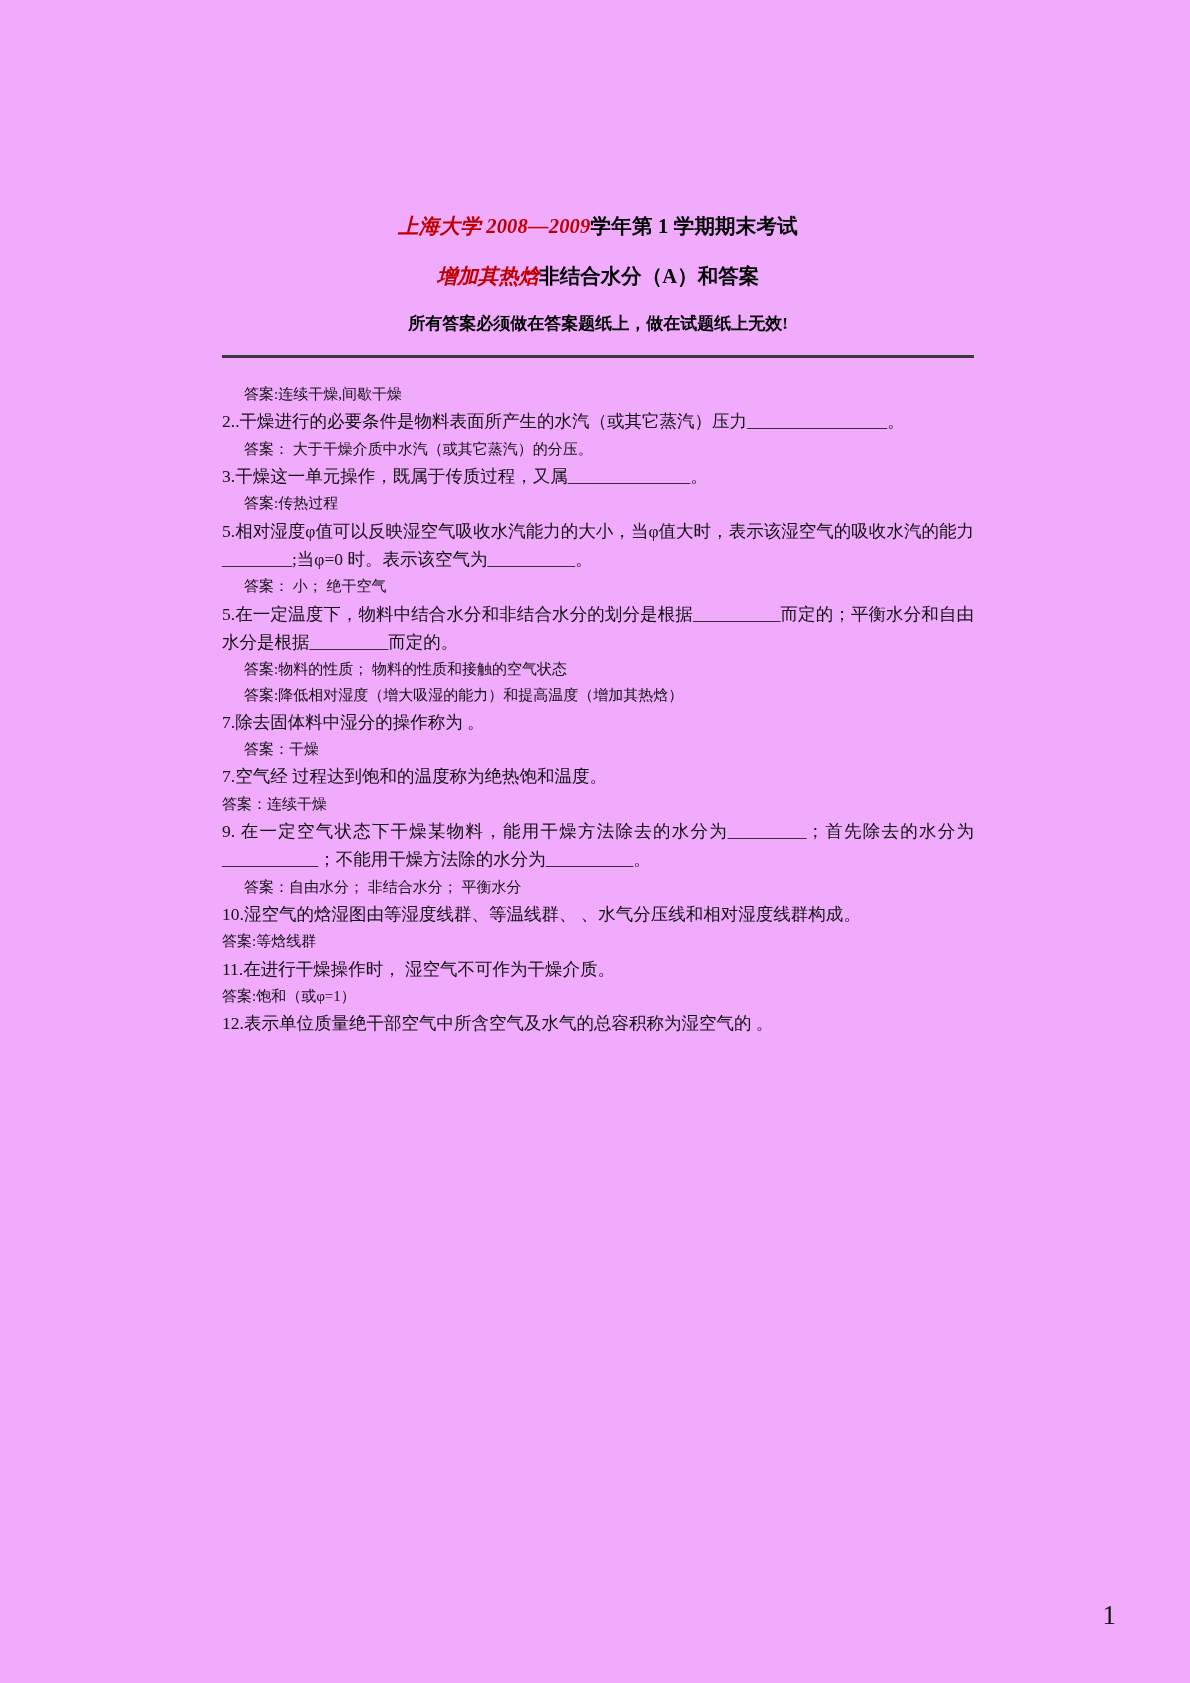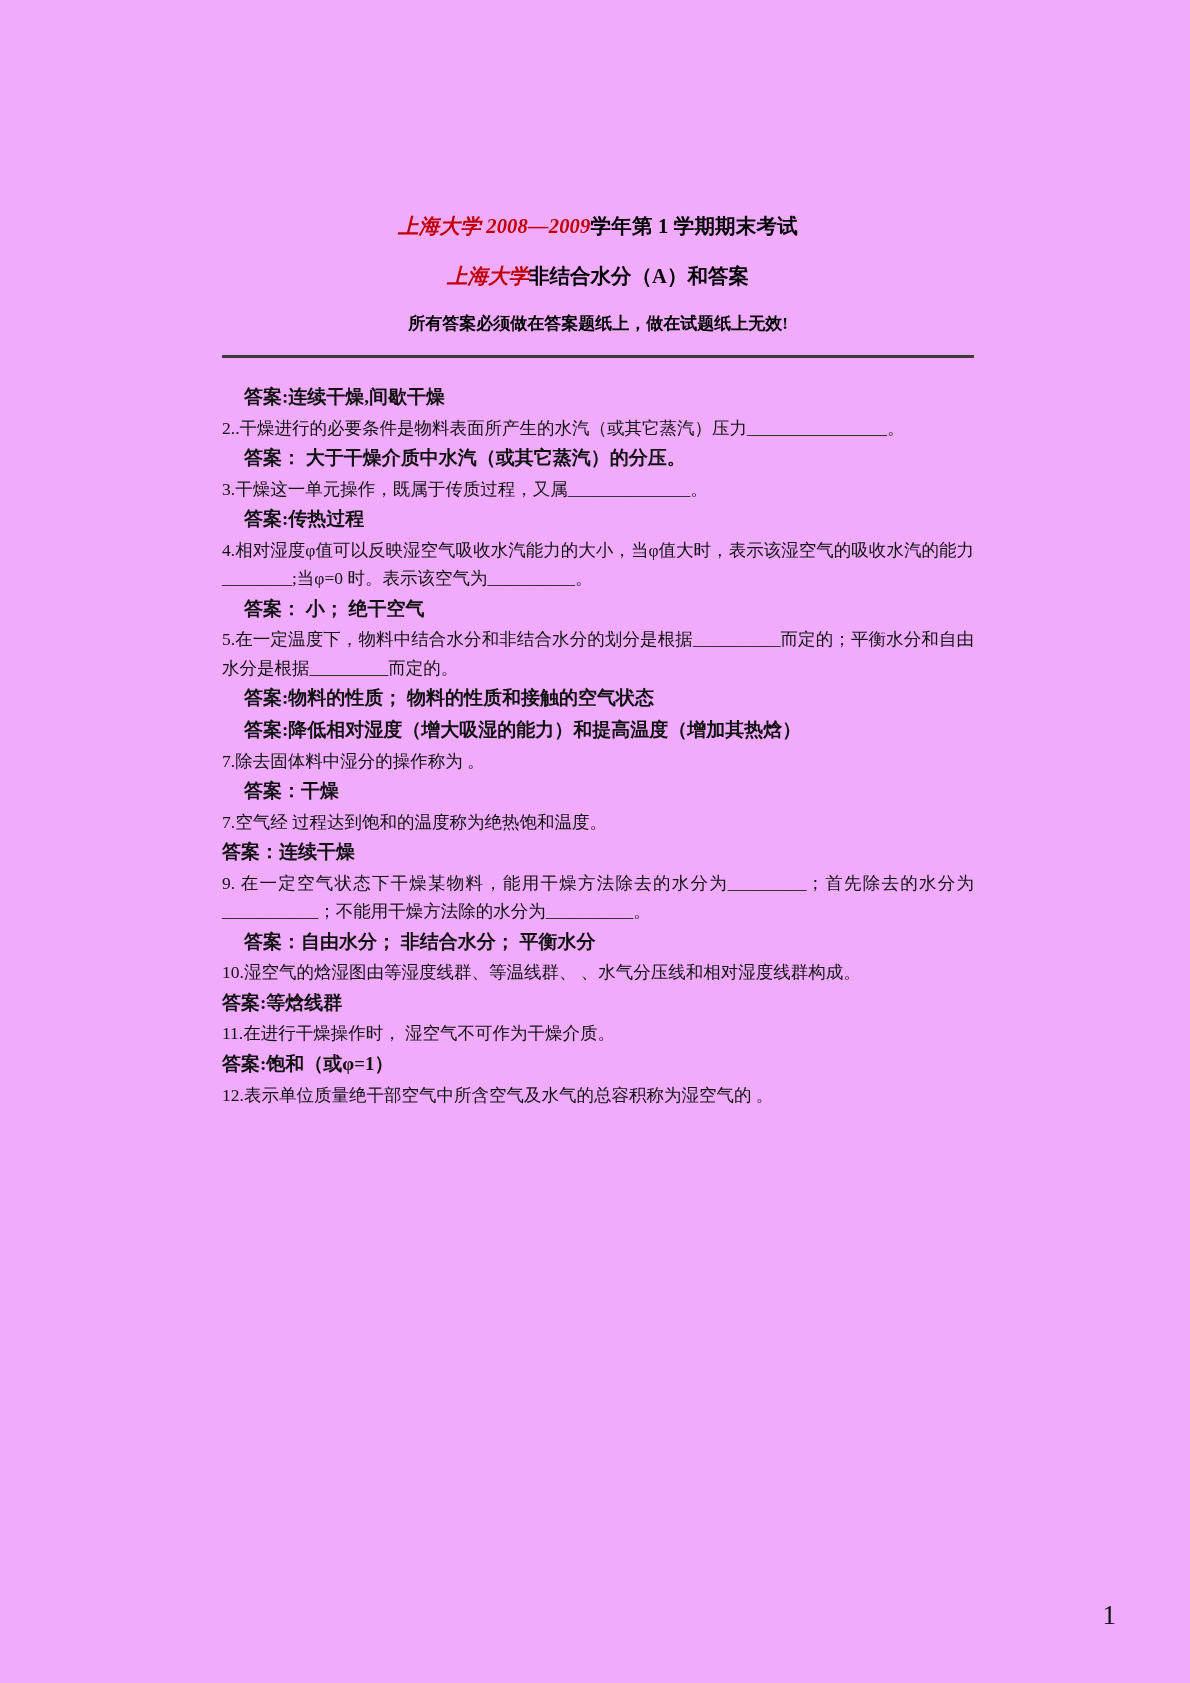--- a/index.html
+++ b/index.html
@@ -79,25 +79,24 @@
   }
 
   .q {
     font-size: 17.5px;
     line-height: 1.62;
     margin: 0 0 1px 0;
     text-align: justify;
     color: #111111;
   }
   .a {
-    font-size: 19px;
+    font-size: 15px;
     line-height: 1.62;
     margin: 0 0 1px 0;
     color: #111111;
-    font-weight: bold;
   }
   .indent {
     padding-left: 22px;
   }
   .noindent {
     padding-left: 0;
   }
 
   .pageno {
     position: absolute;
@@ -112,37 +111,37 @@
 <body>
 
 <div class="page">
   <div class="content">
 
     <div class="title-line-1">
       <span class="red-italic">上海大学 2008—2009</span><span class="black">学年第 1 学期期末考试</span>
     </div>
 
     <div class="title-line-2">
-      <span class="red-italic">上海大学</span><span class="black">非结合水分（A）和答案</span>
+      <span class="red-italic">增加其热焓</span><span class="black">非结合水分（A）和答案</span>
     </div>
 
     <div class="notice">所有答案必须做在答案题纸上，做在试题纸上无效!</div>
 
     <hr class="rule">
 
 
     <div class="a indent">答案:连续干燥,间歇干燥</div>
 
     <div class="q noindent">2..干燥进行的必要条件是物料表面所产生的水汽（或其它蒸汽）压力________________。</div>
     <div class="a indent">答案：  大于干燥介质中水汽（或其它蒸汽）的分压。</div>
 
     <div class="q noindent">3.干燥这一单元操作，既属于传质过程，又属______________。</div>
     <div class="a indent">答案:传热过程</div>
 
-    <div class="q noindent">4.相对湿度φ值可以反映湿空气吸收水汽能力的大小，当φ值大时，表示该湿空气的吸收水汽的能力________;当φ=0 时。表示该空气为__________。</div>
+    <div class="q noindent">5.相对湿度φ值可以反映湿空气吸收水汽能力的大小，当φ值大时，表示该湿空气的吸收水汽的能力________;当φ=0 时。表示该空气为__________。</div>
     <div class="a indent">答案：  小；     绝干空气</div>
 
     <div class="q noindent">5.在一定温度下，物料中结合水分和非结合水分的划分是根据__________而定的；平衡水分和自由水分是根据_________而定的。</div>
     <div class="a indent">答案:物料的性质；    物料的性质和接触的空气状态</div>
 
     <div class="a indent">答案:降低相对湿度（增大吸湿的能力）和提高温度（增加其热焓）</div>
 
     <div class="q noindent">7.除去固体料中湿分的操作称为                        。</div>
     <div class="a indent">答案：干燥</div>
 

